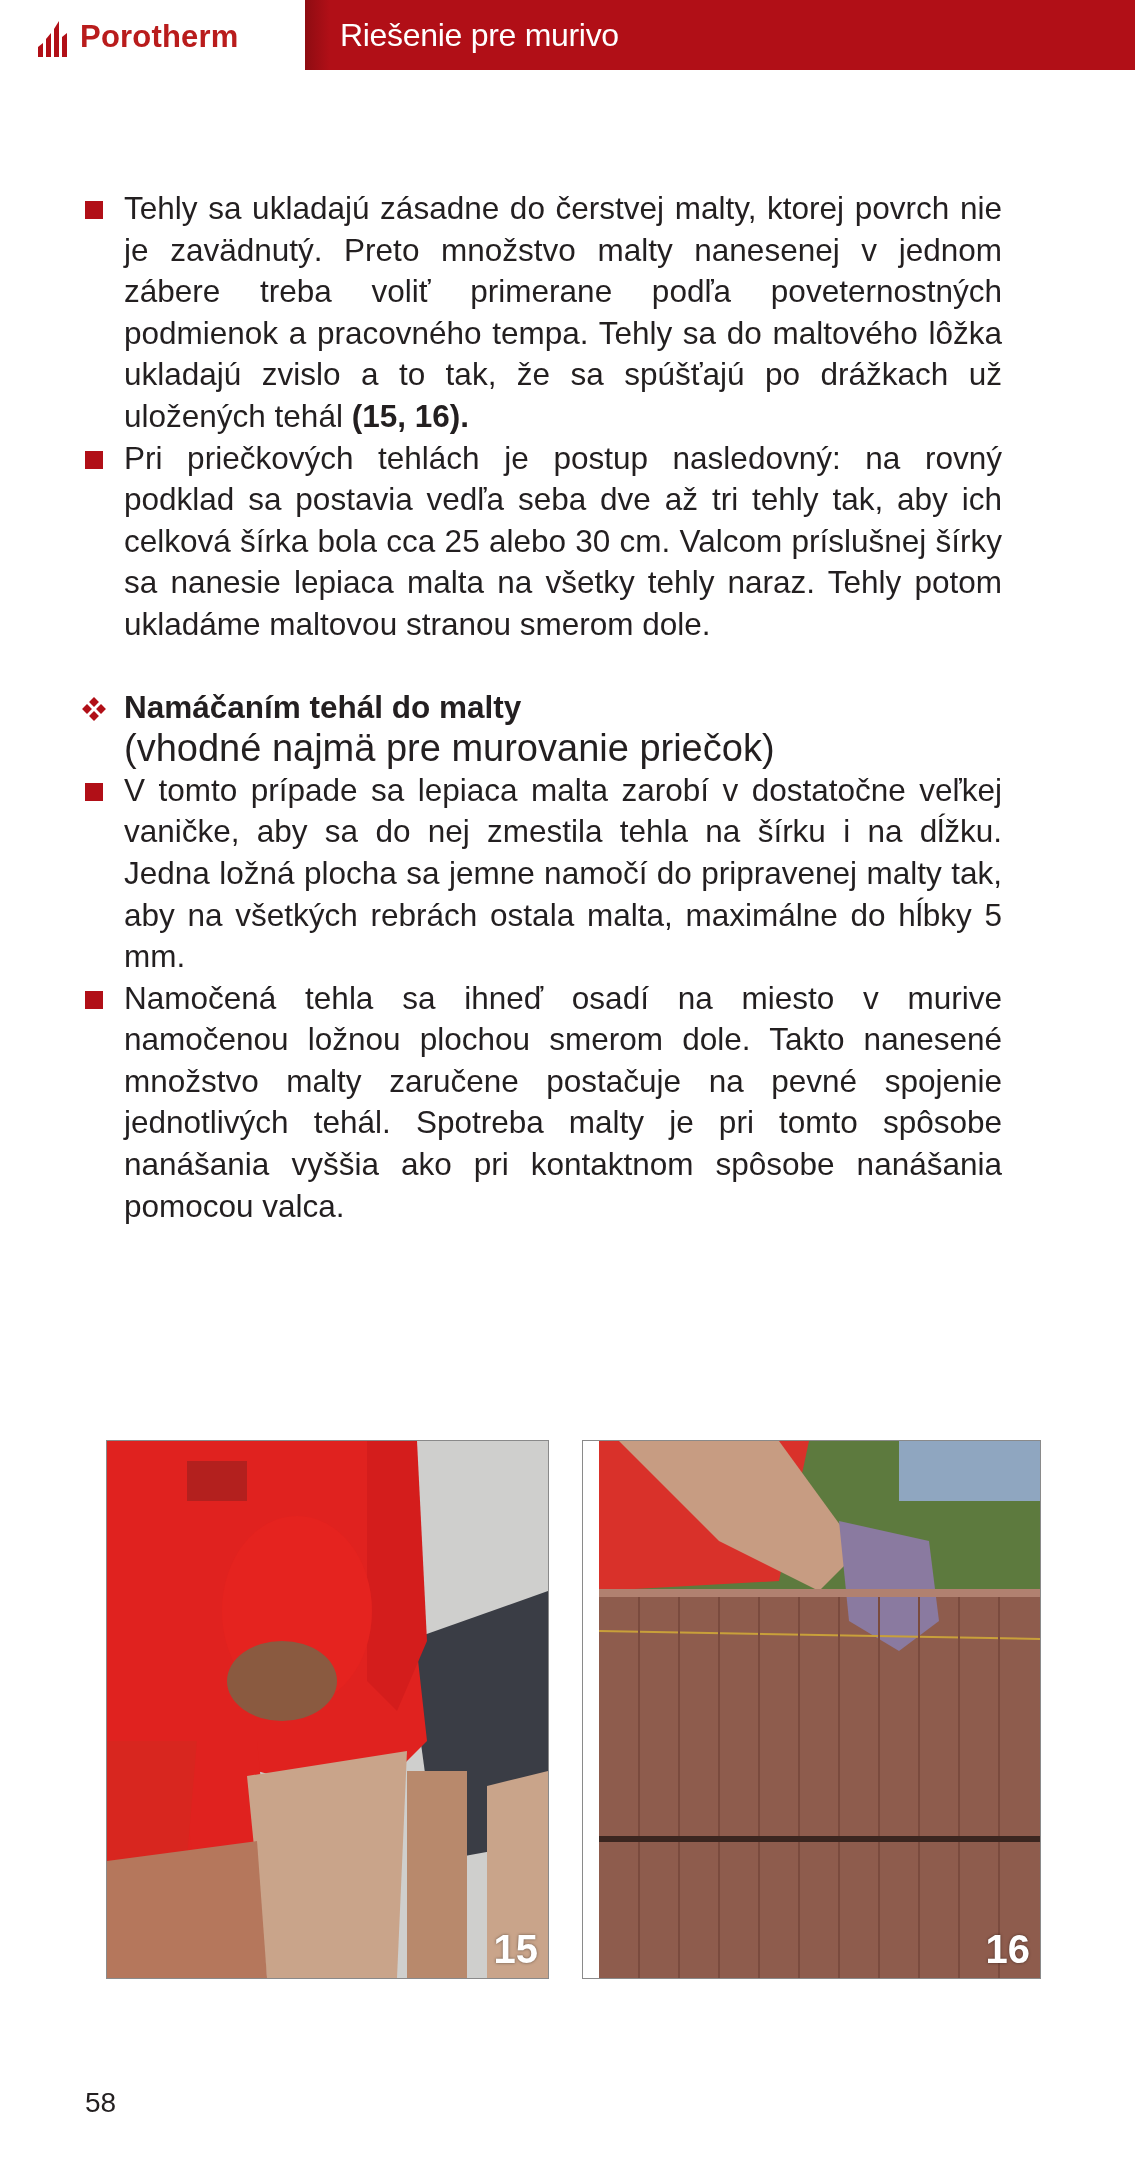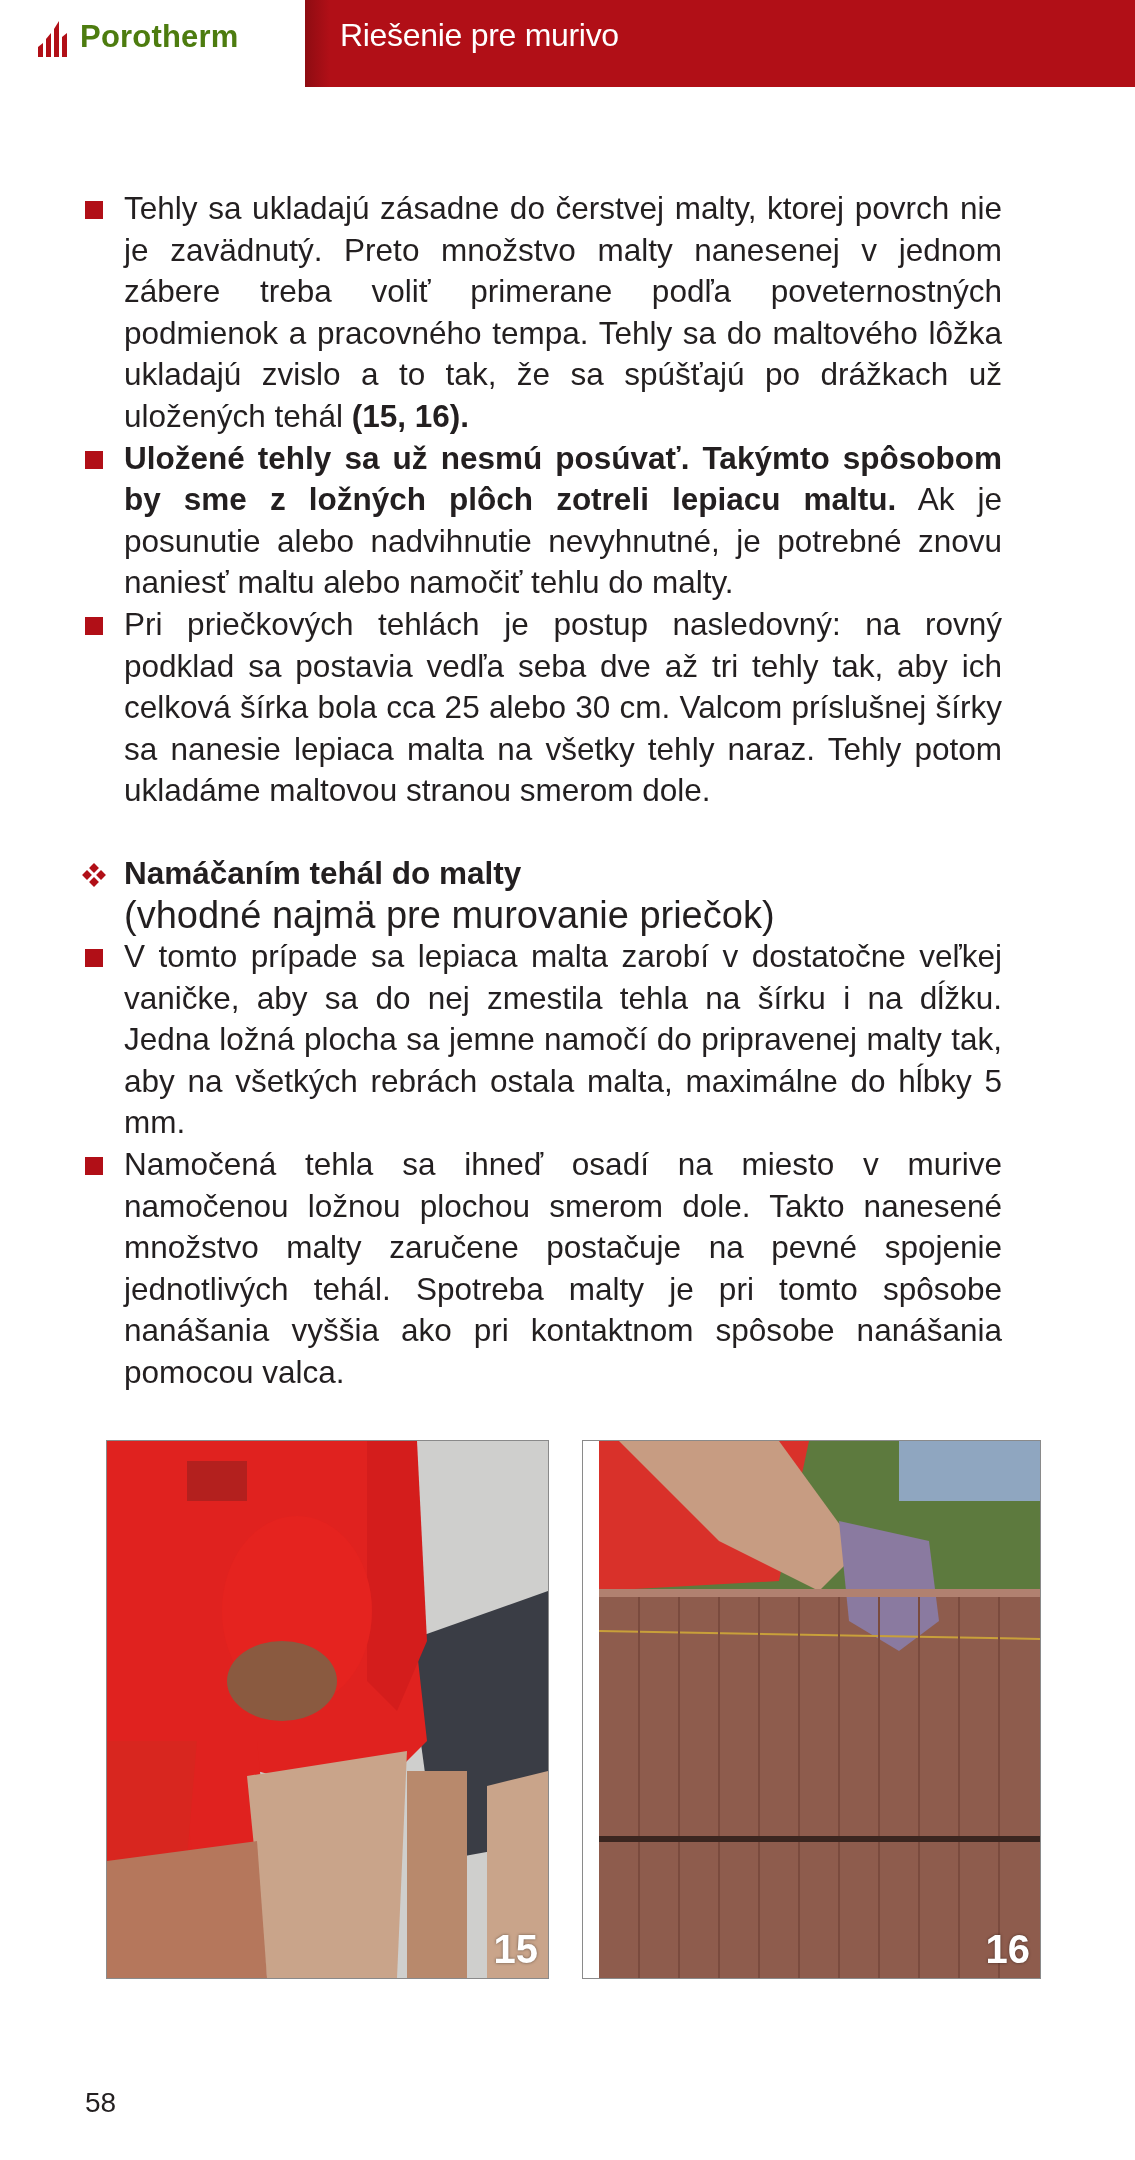--- a/index.html
+++ b/index.html
@@ -1,22 +1,22 @@
 <!DOCTYPE html>
 <html><head>
 <meta charset="utf-8">
 <style>
   html, body { margin:0; padding:0; background:#ffffff; }
   body { width:1135px; height:2160px; position:relative; overflow:hidden;
          font-family:"Liberation Sans", sans-serif; color:#231f20; }
   .header { position:absolute; left:0; top:0; width:1135px; height:75px; }
   .logo { position:absolute; left:36px; top:14px; height:46px; display:flex; align-items:center; }
   .logo-mark { width:38px; height:40px; margin-right:6px; }
-  .logo-text { font-family:"Liberation Sans", sans-serif; font-weight:bold; font-size:31px; color:#4d7c0f; letter-spacing:0.2px; }
-  .header-band { position:absolute; left:305px; top:0; width:830px; height:87px;
+  .logo-text { font-family:"Liberation Sans", sans-serif; font-weight:bold; font-size:31px; color:#b91c1c; letter-spacing:0.2px; }
+  .header-band { position:absolute; left:305px; top:0; width:830px; height:70px;
                  background:linear-gradient(90deg,#8e0c12 0%,#b10f17 3%,#b10f17 100%); }
   .header-title { position:absolute; left:35px; top:17px; font-size:32px; color:#ffffff; font-weight:normal; letter-spacing:-0.3px; }
   .content { position:absolute; left:82px; top:188px; width:920px; }
   .item { position:relative; padding-left:42px; font-size:31.5px; line-height:41.6px; text-align:justify; }
   .item .bullet { position:absolute; left:3px; top:13px; width:18px; height:18px; background:#b10f17; }
   .item b, .b { font-weight:bold;margin-top:24px; }
   .spacer { height:41px; }
   .diamond { position:absolute; left:0; top:10px; width:24px; height:24px; }
   .sub { padding-left:42px; font-size:38px; line-height:41.6px; }
   .photos { position:absolute; top:1440px; left:82px; width:920px; height:540px;margin-left:24px; }
@@ -40,24 +40,20 @@
   </div>
   <div class="header-band">
     <span class="header-title">Riešenie pre murivo</span>
   </div>
 </div>
 
 <div class="content">
   <div class="item">
     <span class="bullet"></span>
     <span>Tehly sa ukladajú zásadne do čerstvej malty, ktorej povrch nie je zavädnutý. Preto množstvo malty nanesenej v jednom zábere treba voliť primerane podľa poveternostných podmienok a pracovného tempa. Tehly sa do maltového lôžka ukladajú zvislo a to tak, že sa spúšťajú po drážkach už uložených tehál </span><b>(15, 16).</b>
-  </div>
-  <div class="item">
-    <span class="bullet"></span>
-    <b>Uložené tehly sa už nesmú posúvať. Takýmto spôsobom by sme z ložných plôch zotreli lepiacu maltu.</b><span> Ak je posunutie alebo nadvihnutie nevyhnutné, je potrebné znovu naniesť maltu alebo namočiť tehlu do malty.</span>
   </div>
   <div class="item">
     <span class="bullet"></span>
     <span>Pri priečkových tehlách je postup nasledovný: na rovný podklad sa postavia vedľa seba dve až tri tehly tak, aby ich celková šírka bola cca 25 alebo 30 cm. Valcom príslušnej šírky sa nanesie lepiaca malta na všetky tehly naraz. Tehly potom ukladáme maltovou stranou smerom dole.</span>
   </div>
 
   <div class="spacer"></div>
 
   <div class="item">
     <svg class="diamond" viewBox="0 0 24 24">

